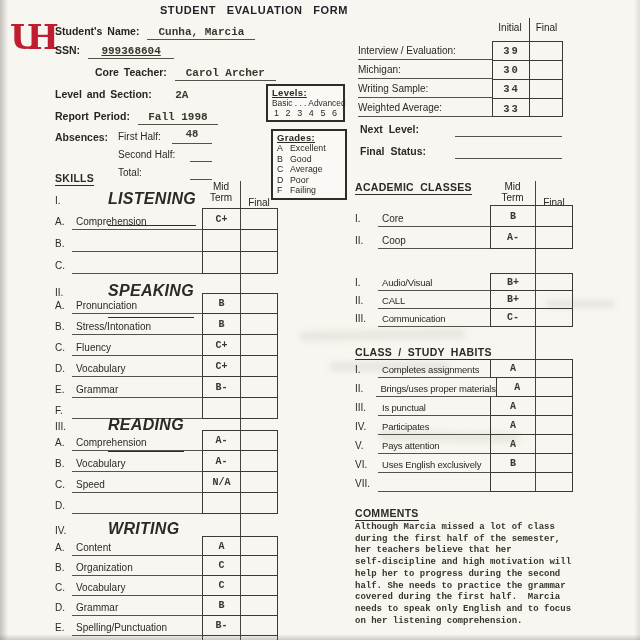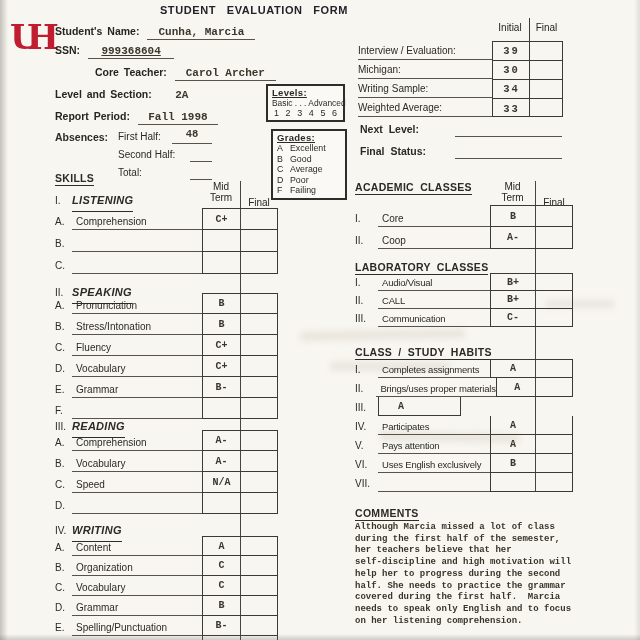--- a/index.html
+++ b/index.html
@@ -43,22 +43,22 @@
   .scorerow:last-child{border-bottom:none;}
   .sc-i{width:37px; display:flex; align-items:center; justify-content:center;
         font-family:"Liberation Mono",monospace; font-weight:700; font-size:10.5px; letter-spacing:2px; color:#3a372c;}
   .vline{position:absolute; width:0; border-left:1.2px solid #3c3a34;}
   .hline{position:absolute; border-bottom:1.2px solid #57534a; height:0;}
   .biglbl{font-weight:700; font-size:10.5px; word-spacing:3px;}
   
   .colhead{font-weight:700; font-size:10.5px; letter-spacing:.3px; word-spacing:3px;
            border-bottom:1.5px solid #2e2d29; padding-bottom:1px; display:inline-block;}
   .skillnum{font-size:10px; width:17px; display:inline-block;}
-  .skillhead{font-style:italic; font-weight:700; font-size:11px; letter-spacing:.3px;
-             border-bottom:1.5px solid #2e2d29; padding-bottom:5px; display:inline-block;}
+  .skillhead{font-style:italic; font-weight:700; font-size:16px; letter-spacing:.3px;
+             border-bottom:1.5px solid #2e2d29; padding-bottom:17px; display:inline-block;margin-left:36px;}
   .midhead{font-size:10px; text-align:center; line-height:11px; color:#26251f;}
   
   .sec{position:absolute; display:flex; flex-direction:column;}
   .srow{display:flex; height:var(--rh,22px); box-sizing:border-box;}
   .letter{width:17px; font-size:10px; display:flex; align-items:flex-end; padding-bottom:3px; box-sizing:border-box;}
   .numeral{width:23px; font-size:10px; display:flex; align-items:flex-end; padding-bottom:3px; box-sizing:border-box;}
   .rlabel{flex:1; border-bottom:1.1px solid #57534a; font-size:10px; display:flex; align-items:flex-end;
           padding:0 0 2px 4px; white-space:nowrap; box-sizing:border-box; overflow:visible;}
   .rlabel.sm{font-size:9.5px; letter-spacing:-.2px;}
   .cell{box-sizing:border-box; display:flex; align-items:center; justify-content:center;
@@ -334,21 +334,20 @@
         <span class="cell cfin rcellf"></span>
       </div>
     <div class="srow">
         <span class="numeral">II.</span>
         <span class="rlabel">Coop</span>
         <span class="cell cmid rcellm">A-</span>
         <span class="cell cfin rcellf"></span>
       </div>
   </div>
 
-  <div class="abs" style="left:355px;top:257px;"><span class="colhead">LABORATORY CLASSES</span></div>
   <div class="sec" style="left:355px;top:273px;width:218px;--rh:18px;">
     <div class="srow">
         <span class="numeral">I.</span>
         <span class="rlabel sm">Audio/Visual</span>
         <span class="cell cmid rcellm">B+</span>
         <span class="cell cfin rcellf"></span>
       </div>
     <div class="srow">
         <span class="numeral">II.</span>
         <span class="rlabel sm">CALL</span>
@@ -372,20 +371,21 @@
         <span class="cell cfin rcellf"></span>
       </div>
     <div class="srow">
         <span class="numeral">II.</span>
         <span class="rlabel sm">Brings/uses proper materials</span>
         <span class="cell cmid rcellm">A</span>
         <span class="cell cfin rcellf"></span>
       </div>
     <div class="srow">
         <span class="numeral">III.</span>
+        <span class="rlabel sm">Is punctual</span>
         <span class="cell cmid rcellm">A</span>
         <span class="cell cfin rcellf"></span>
       </div>
     <div class="srow">
         <span class="numeral">IV.</span>
         <span class="rlabel sm">Participates</span>
         <span class="cell cmid rcellm">A</span>
         <span class="cell cfin rcellf"></span>
       </div>
     <div class="srow">

